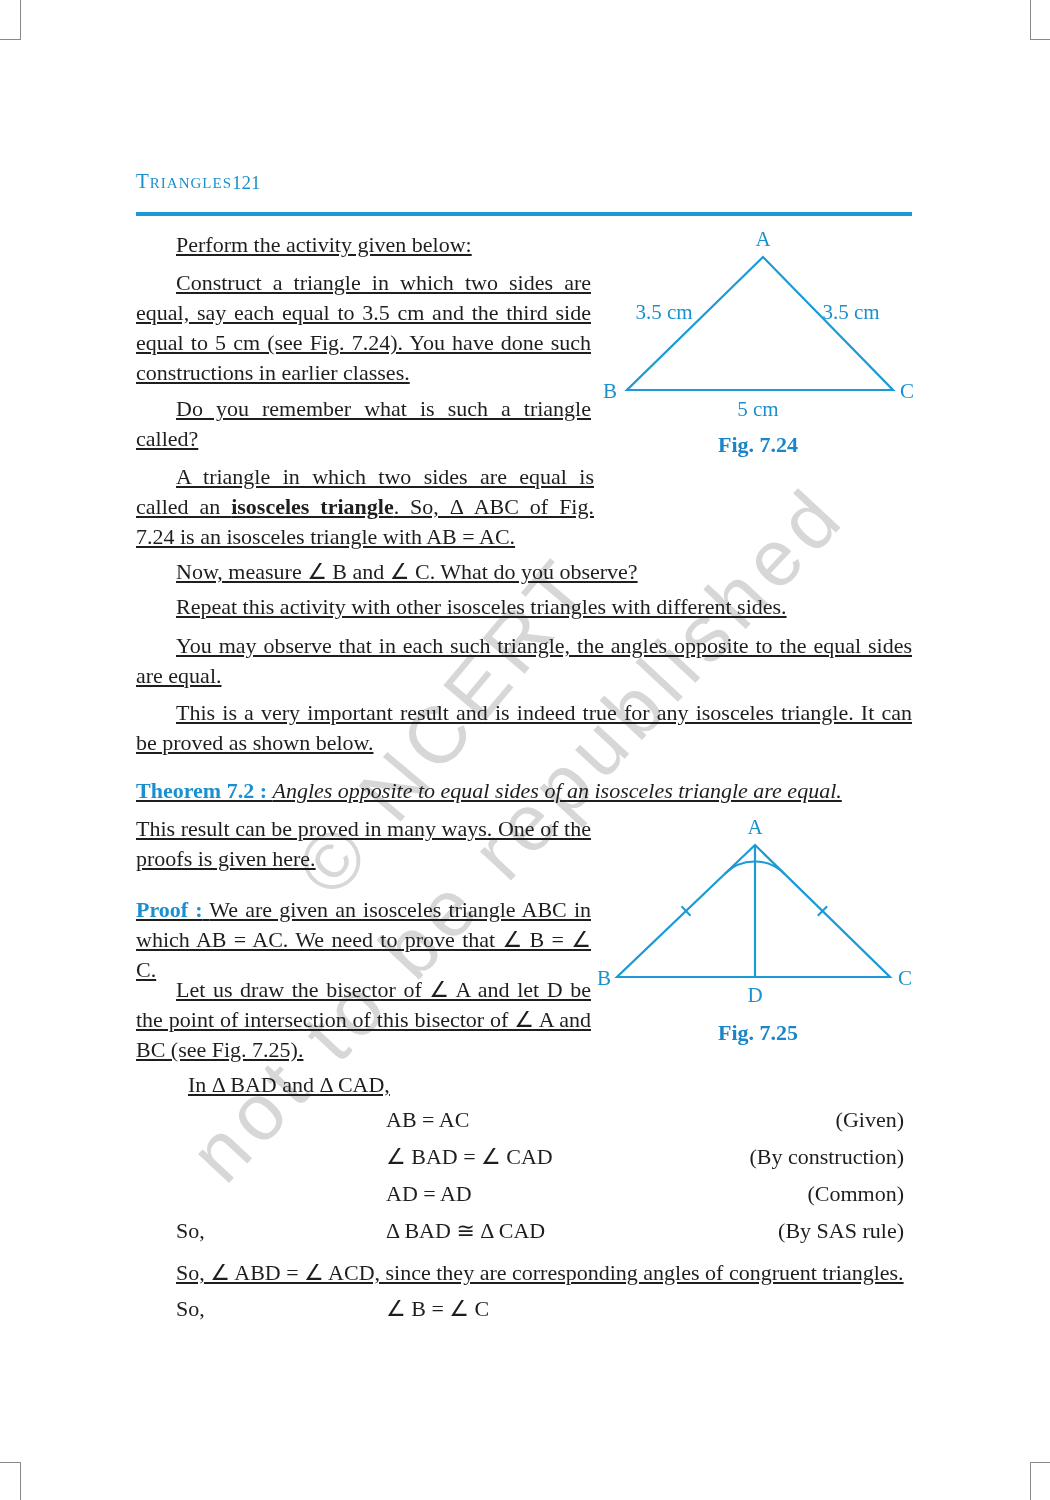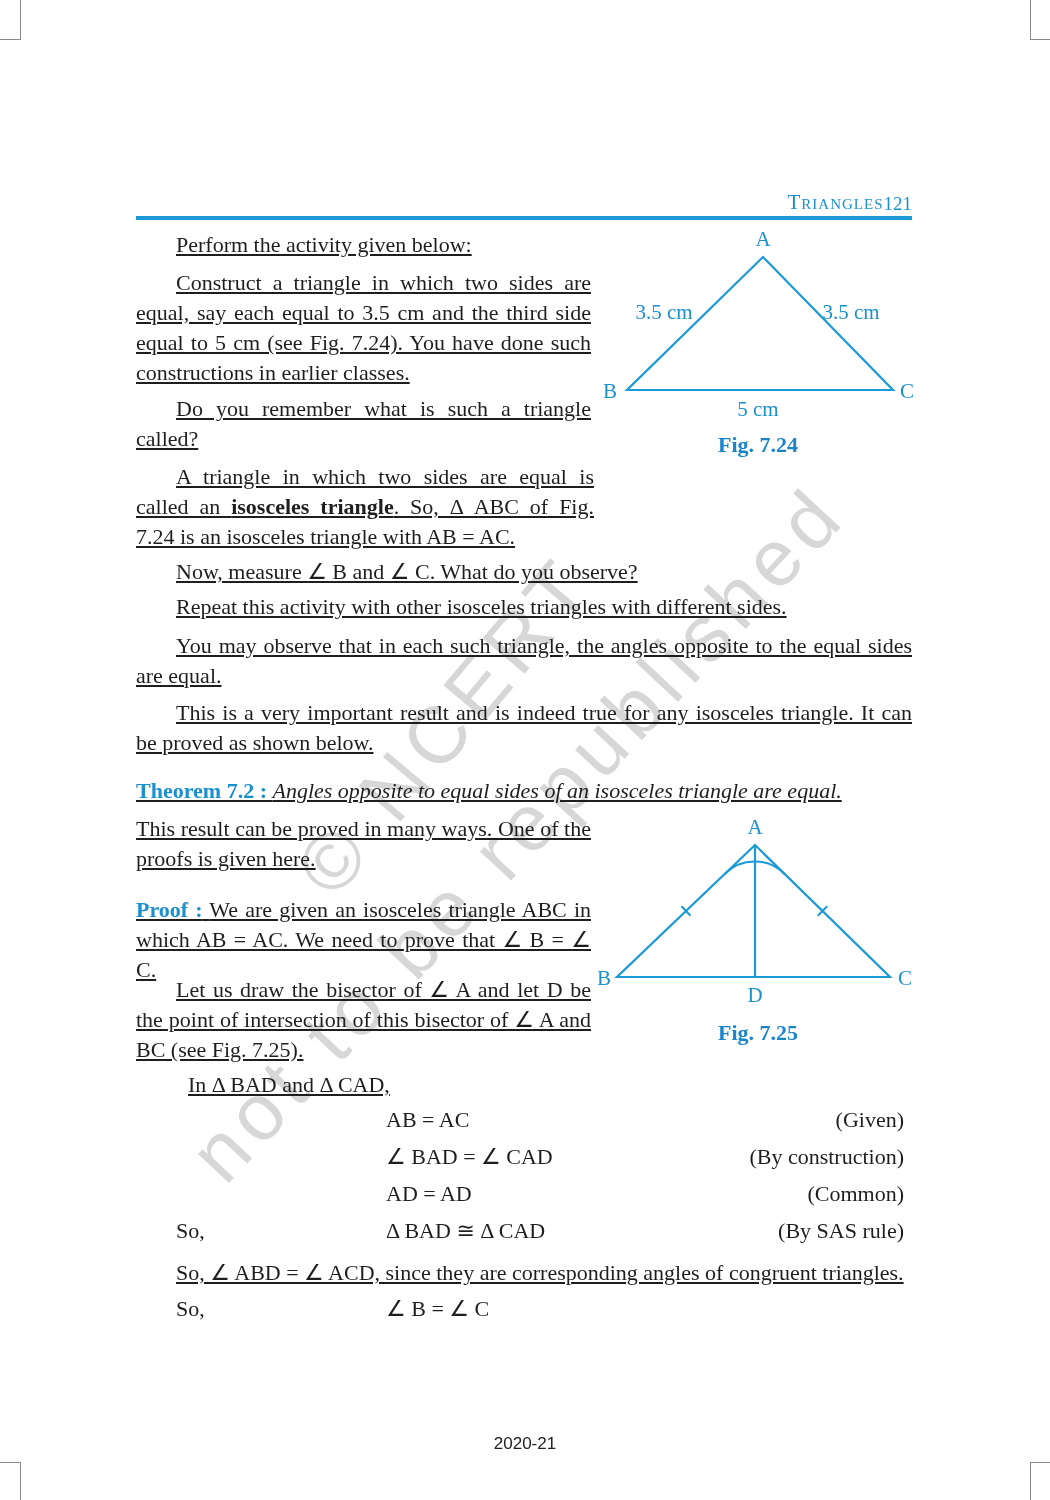--- a/index.html
+++ b/index.html
@@ -19,23 +19,23 @@
   .wm1{left:240px;top:680px;transform:rotate(-50deg);transform-origin:center;}
   .wm2{left:60px;top:788px;transform:rotate(-47deg);transform-origin:center;}
   
   .content{position:absolute;left:136px;top:0;width:776px;z-index:2;}
   .blk{position:absolute;width:776px;}
   .narrow{width:455px;}
   .para{font-size:22px;line-height:30px;text-align:justify;text-decoration:underline;}
   .indent{text-indent:40px;}
   
   .hdr{
-    position:absolute;top:190px;left:0;width:776px;
-    display:flex;justify-content:flex-end;align-items:flex-end;
-    border-bottom:4px solid #1b9ad6;padding-bottom:1px;
+    position:absolute;top:169px;left:0;width:776px;
+    display:flex;justify-content:flex-start;align-items:flex-end;
+    border-bottom:4px solid #1b9ad6;padding-bottom:18px;
   }
   .hdr-title{font-variant:small-caps;font-size:21px;letter-spacing:1px;color:#1b90cf;}
   .hdr-page{font-size:19px;color:#1b90cf;}
   
   .thm-label,.proof-label{font-weight:bold;color:#1b90cf;}
   .thm-text{font-style:italic;}
   
   .eqrow{position:absolute;width:776px;height:32px;font-size:22px;}
   .eqrow .lhs{position:absolute;left:40px;top:0;}
   .eqrow .eq{position:absolute;left:250px;width:260px;text-align:left;top:0;}
@@ -156,15 +156,14 @@
 
     <div class="blk para indent" style="top:1258px;">So, ∠ ABD = ∠ ACD, since they are corresponding angles of congruent triangles.</div>
 
     <div class="eqrow" style="top:1296px;">
       <span class="lhs">So,</span>
       <span class="eq">∠ B = ∠ C</span>
     </div>
 
   </div>
 
-  <div class="footer">2020-21</div>
 
 </div>
 
 </body></html>

